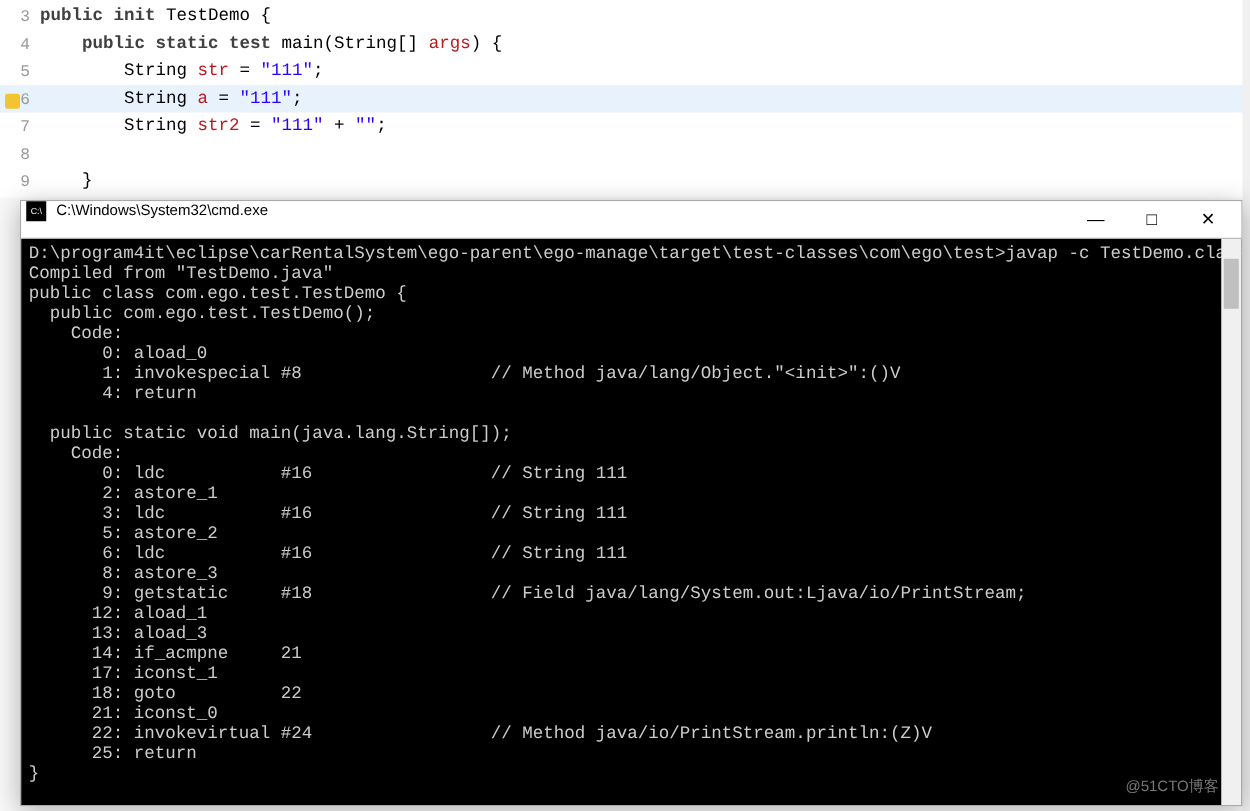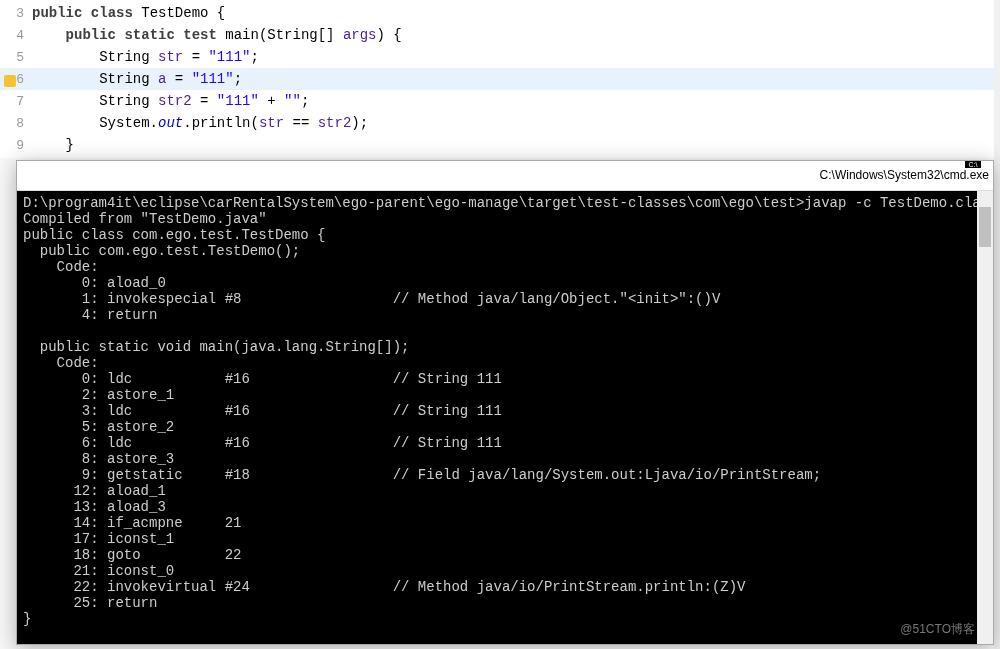--- a/index.html
+++ b/index.html
@@ -45,41 +45,40 @@
       height: 12px;
       background: #f4c430;
       border-radius: 2px;
     }
     .code {
       white-space: pre;
       font-size: 14px;
     }
     .kw { color: #404040; font-weight: bold; }
     .str { color: #2a00ff; }
-    .var { color: #4c1d95; }
+    .var { color: #b91c1c; }
     .field { color: #0000c0; font-style: italic; }
     
     .console-window {
       position: absolute;
       top: 160px;
       left: 16px;
       right: 6px;
       bottom: 4px;
       background: #fff;
       border: 1px solid #aaa;
       box-shadow: 0 4px 20px rgba(0,0,0,0.3);
     }
     .titlebar {
       height: 30px;
       background: #fff;
       border-bottom: 1px solid #ddd;
       display: flex;
-      align-items: flex-end;
+      align-items: flex-start;
       padding: 0 4px;
-      flex-direction: column;
     }
     .titlebar-icon {
       width: 16px;
       height: 16px;
       background: #000;
       margin-right: 8px;
       display: flex;
       align-items: center;
       justify-content: center;
     }
@@ -152,41 +151,40 @@
       width: 6px;
       background: #f0f0f0;
     }
   </style>
 </head>
 <body>
 
 <div class="editor" id="editor">
     <div class="line">
       <div class="gutter">3</div>
-      <div class="code"><span class="kw">public</span> <span class="kw">class</span> TestDemo {</div>
+      <div class="code"><span class="kw">public</span> <span class="kw">init</span> TestDemo {</div>
     </div>
     <div class="line">
       <div class="gutter">4</div>
       <div class="code">    <span class="kw">public</span> <span class="kw">static</span> <span class="kw">test</span> main(String[] <span class="var">args</span>) {</div>
     </div>
     <div class="line">
       <div class="gutter">5</div>
       <div class="code">        String <span class="var">str</span> = <span class="str">"111"</span>;</div>
     </div>
     <div class="line highlighted">
       <div class="gutter">6<span class="warn"></span></div>
       <div class="code">        String <span class="var">a</span> = <span class="str">"111"</span>;</div>
     </div>
     <div class="line">
       <div class="gutter">7</div>
       <div class="code">        String <span class="var">str2</span> = <span class="str">"111"</span> + <span class="str">""</span>;</div>
     </div>
     <div class="line">
       <div class="gutter">8</div>
-      <div class="code">        System.<span class="field">out</span>.println(<span class="var">str</span> == <span class="var">str2</span>);</div>
     </div>
     <div class="line">
       <div class="gutter">9</div>
       <div class="code">    }</div>
     </div>
   </div>
 
 <div class="right-strip"></div>
 
 <div class="console-window">

